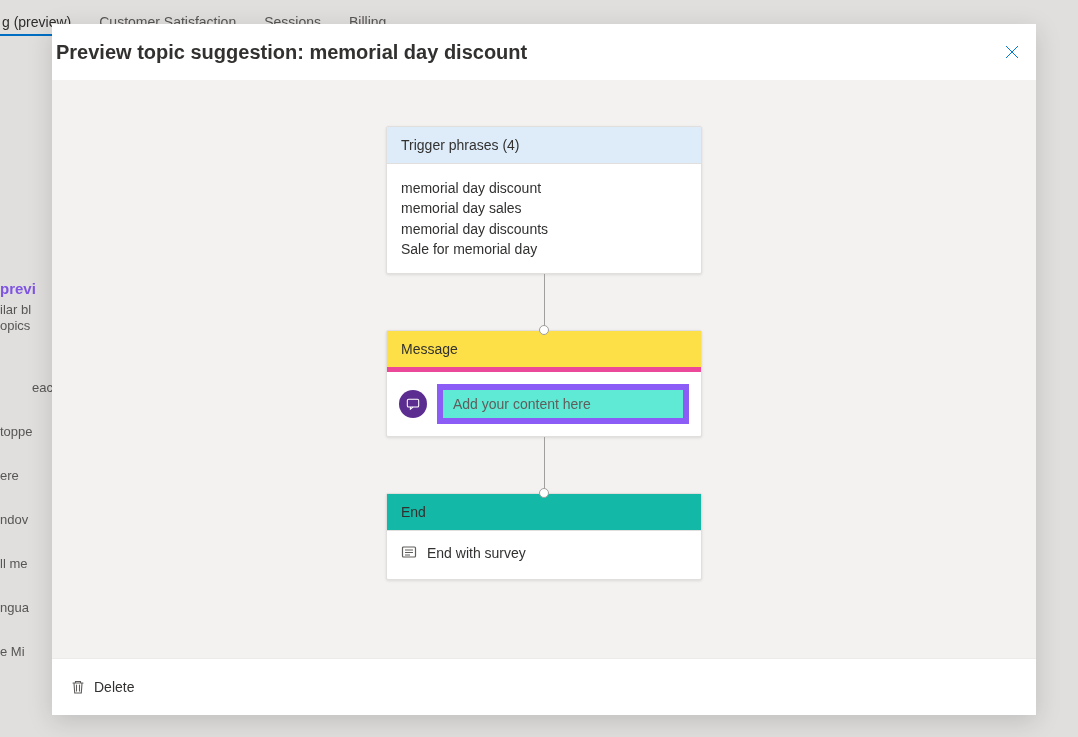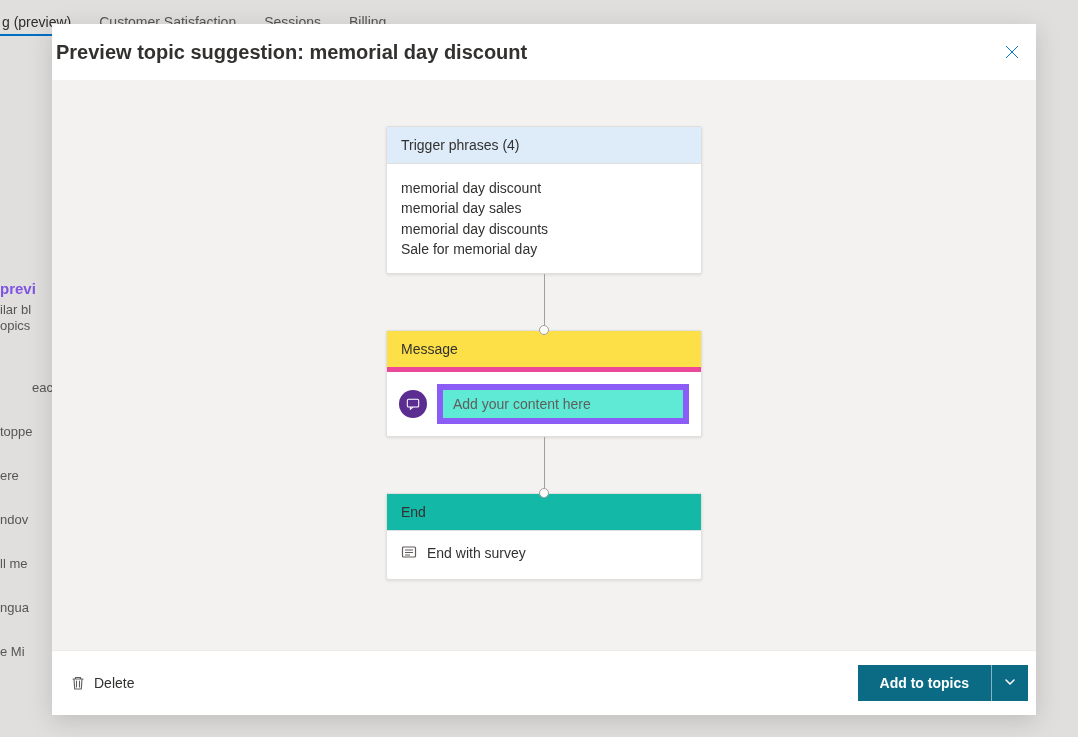--- a/index.html
+++ b/index.html
@@ -343,23 +343,15 @@
       </div>
     </div>
 
     <div class="modal-footer">
       <button class="delete-btn">
         <svg viewBox="0 0 16 16">
             <path d="M3 4 h10 M5.5 4 V2.5 h5 V4 M4 4 l0.7 10 h6.6 l0.7-10 M6.5 6 v6 M9.5 6 v6" stroke-width="1.1" stroke-linecap="round"></path>
           </svg>
         <span>Delete</span>
       </button>
-      <div class="primary-split">
-        <button class="primary-btn">Add to topics</button>
-        <button class="primary-btn chevron">
-          <svg viewBox="0 0 12 12">
-              <path d="M2 4 L6 8 L10 4" stroke-width="1.5" stroke-linecap="round" stroke-linejoin="round"></path>
-            </svg>
-        </button>
-      </div>
     </div>
   </div>
 </div>
 
 </body></html>

